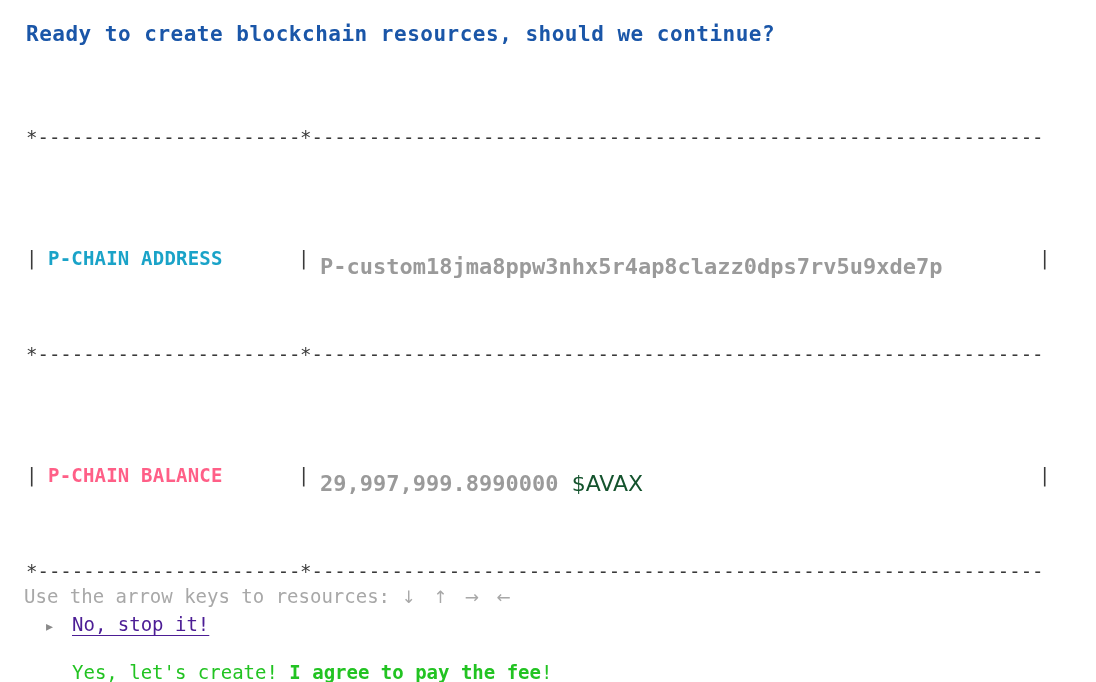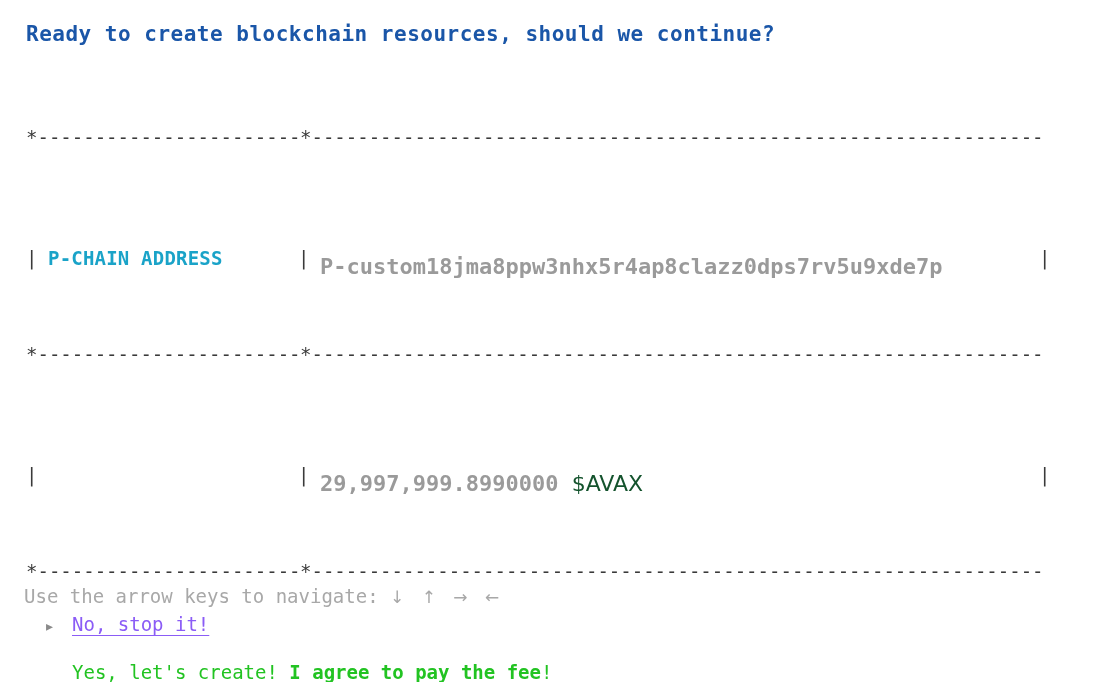--- a/index.html
+++ b/index.html
@@ -144,21 +144,21 @@
   .marker {
     display: inline-block;
     width: 26px;
     color: #8a8a8a;
     font-family: "DejaVu Sans", "Liberation Sans", sans-serif;
     font-size: 14px;
   }
   .marker.blank { color: transparent; }
 
   .opt-no .optlabel {
-    color: #8b5cf6;
+    color: #4c1d95;
     text-decoration: underline;
     text-underline-offset: 4px;
   }
   .opt-yes .optlabel { color: #22c322; }
   .opt-yes .optlabel .bold-u {
     font-weight: bold;
     text-decoration: underline;
     text-underline-offset: 4px;
   }
 </style>
@@ -187,20 +187,21 @@
     </div>
 
     <div class="rule">
       <span class="seg segL">*-------------------------</span>
       <span class="seg segR">*---------------------------------------------------------------------------*</span>
     </div>
 
     
     <div class="row">
       <span class="cellpipe pipe-l">|</span>
+      <span class="label c-pink">P-CHAIN BALANCE</span>
       <span class="cellpipe pipe-m">|</span>
       <span class="value"><span class="uline">29,997,999.8990000</span> <span class="unit">$AVAX</span></span>
       <span class="cellpipe pipe-r">|</span>
     </div>
 
     <div class="rule">
       <span class="seg segL">*-------------------------</span>
       <span class="seg segR">*---------------------------------------------------------------------------*</span>
     </div>
 
@@ -240,19 +241,19 @@
 
     
 
     
     
 
     
 
   </div>
 
-  <div class="navhint"><span>Use the arrow keys to navigate:</span> <span class="arrows">↓ ↑ → ←</span></div>
+  <div class="navhint"><span>Use the arrow keys to resources:</span> <span class="arrows">↓ ↑ → ←</span></div>
 
   <div class="option opt-no"><span class="marker">▸</span><span class="optlabel">No, stop it!</span></div>
 
   <div class="option opt-yes"><span class="marker blank"> </span><span class="optlabel"><span>Yes, let's create! </span><span class="bold-u">I agree to pay the fee</span><span>!</span></span></div>
 
 </div>
 
 </body></html>

